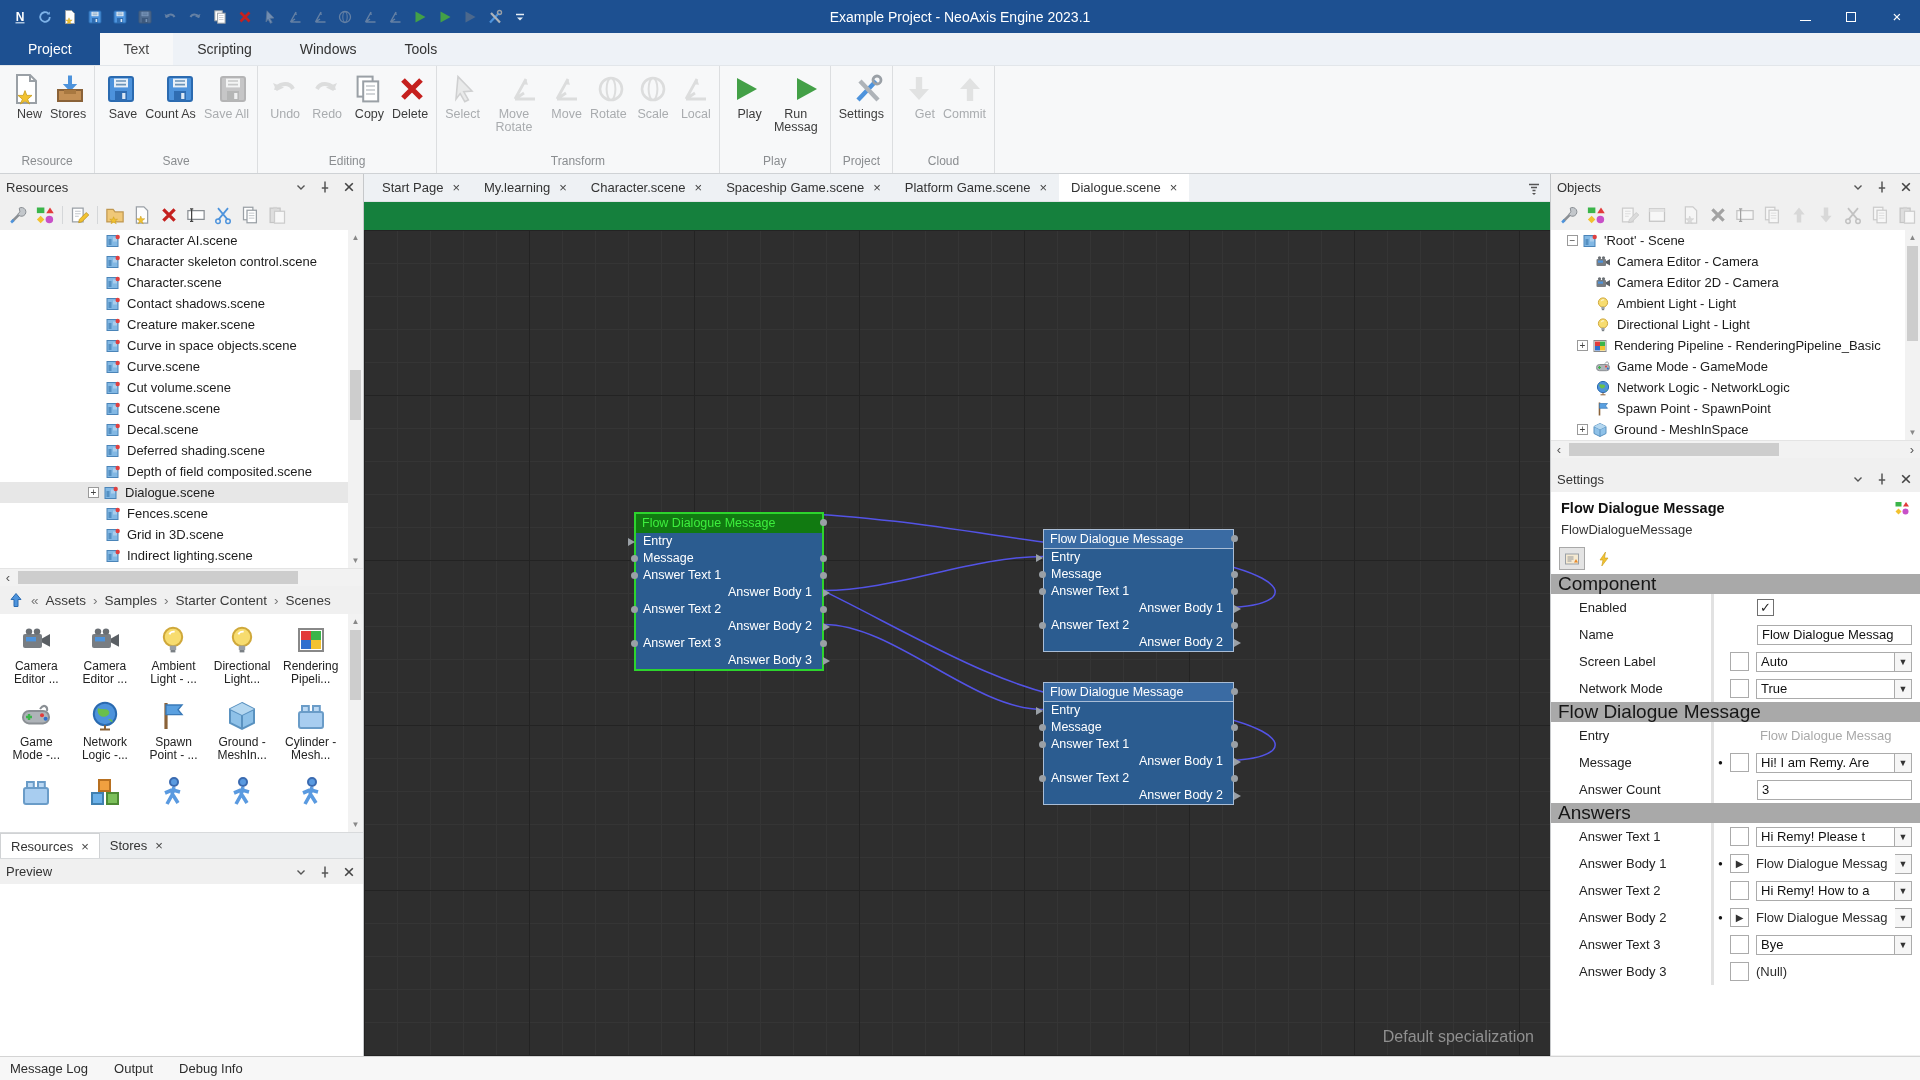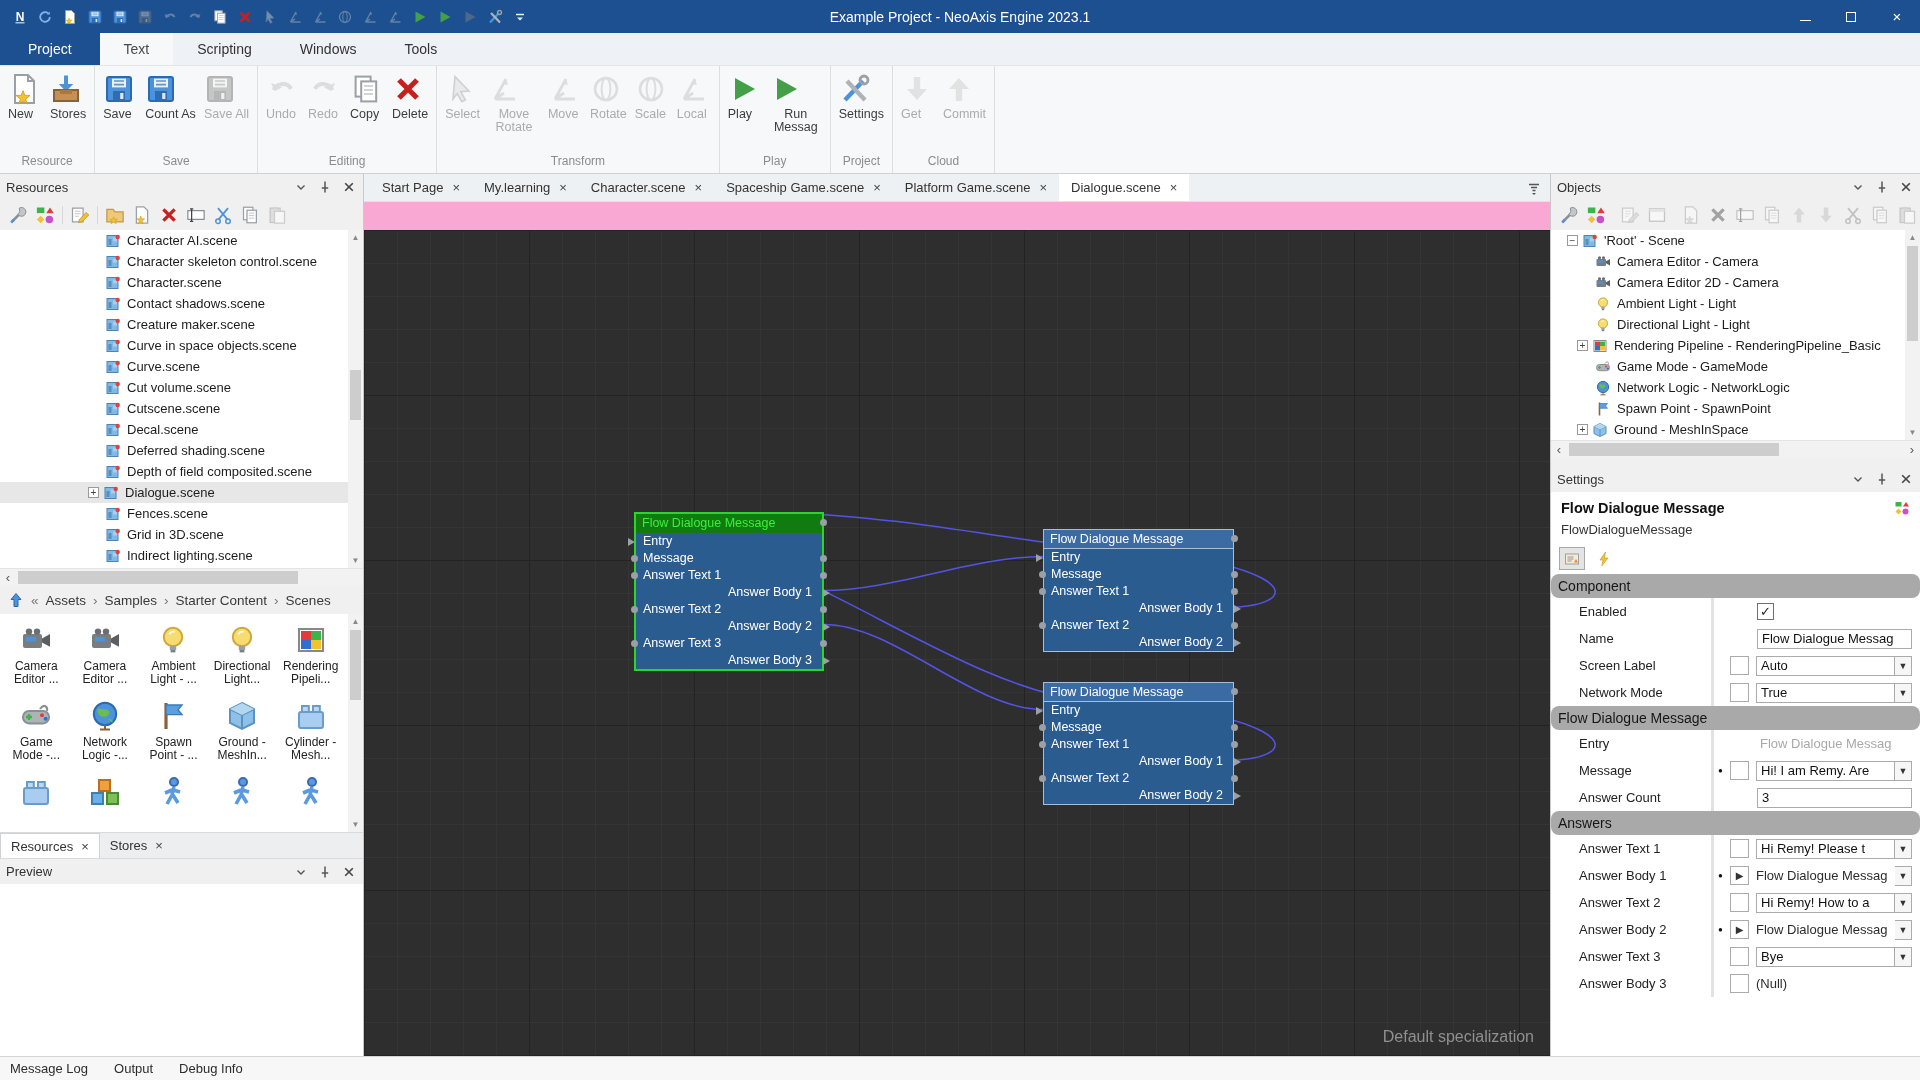--- a/index.html
+++ b/index.html
@@ -21,29 +21,29 @@
   
   #menubar { position:absolute; left:0; top:33px; width:1920px; height:33px; background:#eef2f7; display:flex; align-items:stretch; border-bottom:1px solid #e2e6ea; }
   .menu-tab { padding:0 24px; display:flex; align-items:center; font-size:14px; color:#333; }
   .menu-tab.project { background:#1d5091; color:#fff; padding:0 28px; }
   .menu-tab.active { background:#f7f8f9; color:#4a4a4a; }
 
   
   #ribbon { position:absolute; left:0; top:66px; width:1920px; height:108px; background:#f7f8f9; border-bottom:1px solid #cfd2d5; display:flex; }
   .rgroup { display:flex; flex-direction:column; border-right:1px solid #dcdee0; padding:5px 4px 2px 4px; }
   .rbtns { display:flex; flex:1; align-items:flex-start; }
-  .rbtn { min-width:42px; padding:2px 4px; display:flex; flex-direction:column; align-items:flex-start; gap:3px; }
+  .rbtn { min-width:42px; padding:2px 4px; display:flex; flex-direction:column; align-items:flex-end; gap:3px; }
   .rbtn .lbl { font-size:12.5px; color:#3c3c3c; text-align:center; line-height:13px; max-width:52px; }
   .rbtn.disabled .lbl { color:#a9acaf; }
   .rgroup > .glabel { font-size:12px; color:#8a8d90; text-align:center; padding:2px 6px 3px; }
 
   
   #main { position:absolute; left:0; top:174px; width:1920px; height:882px; }
   #leftcol  { position:absolute; left:0; top:0; width:364px; height:882px; background:#f0f0f0; border-right:1px solid #c6c8ca; }
-  #centercol{ position:absolute; left:364px; top:0; width:1186px; height:882px; background:#f9a8d4; }
+  #centercol{ position:absolute; left:364px; top:0; width:1186px; height:882px; background:#15803d; }
   #rightcol { position:absolute; left:1550px; top:0; width:370px; height:882px; background:#f0f0f0; border-left:1px solid #c6c8ca; }
 
   .panel-header { height:26px; display:flex; align-items:center; padding:0 6px; background:#f0f0f0; }
   .panel-header .pt { font-size:13px; color:#333; flex:1; }
   .phicons { display:flex; gap:8px; align-items:center; }
   .toolbar { height:30px; display:flex; align-items:center; gap:7px; padding:0 8px; background:#f0f0f0; }
   .tb-sep { width:1px; height:18px; background:#d5d7d9; }
 
   
   .tree { background:#fff; position:relative; overflow:hidden; }
@@ -101,21 +101,21 @@
   .arrowsock.l { left:-8px; } .arrowsock.r { right:-8px; }
   #watermark { position:absolute; right:16px; bottom:10px; color:#909090; font-size:16px; }
 
   
   #settings-head-block { background:#fff; padding:8px 10px 2px; position:relative; }
   #settings-title { font-size:14.5px; font-weight:bold; color:#111; }
   #settings-sub { font-size:13px; color:#333; margin-top:6px; }
   #settings-tabs { background:#fff; padding:8px 8px 4px; display:flex; gap:6px; }
   .stab { width:26px; height:23px; display:flex; align-items:center; justify-content:center; }
   .stab.active { background:#e4e4e4; border:1px solid #a8a8a8; }
-  .sgroup-h { height:20px; background:#a9a9a9; color:#161616; font-size:14px; display:flex; align-items:center; padding:12px 7px;border-radius:8px; }
+  .sgroup-h { height:20px; background:#a9a9a9; color:#161616; font-size:19px; display:flex; align-items:center; padding:0 7px; }
   .srow { height:27px; display:flex; align-items:center; background:#fff; font-size:13px; color:#222; }
   .srow .slabel { width:160px; padding-left:28px; flex:none; color:#222; }
   .srow .sval { flex:1; display:flex; align-items:center; height:100%; border-left:3px solid #e2e2e2; padding:0 8px 0 4px; }
   .bullet { width:12px; font-size:13px; color:#111; flex:none; }
   .spacer10 { width:12px; flex:none; }
   .prebox { width:19px; height:19px; border:1px solid #ababab; background:#fff; flex:none; margin-right:7px; }
   .refbox { width:19px; height:19px; border:1px solid #ababab; background:#fff; flex:none; margin-right:7px; text-align:center; line-height:17px; font-size:10px; color:#333; }
   .sfield { flex:1; height:20px; border:1px solid #ababab; background:#fff; font-size:13px; padding:0 4px; line-height:18px; color:#111; overflow:hidden; white-space:nowrap; }
   .sarrow { width:17px; height:20px; border:1px solid #ababab; border-left:none; background:#f6f6f6; text-align:center; line-height:18px; font-size:9px; color:#333; flex:none; }
   .scheck { width:17px; height:17px; border:1px solid #707070; background:#fff; text-align:center; line-height:15px; font-size:13px; color:#222; }

